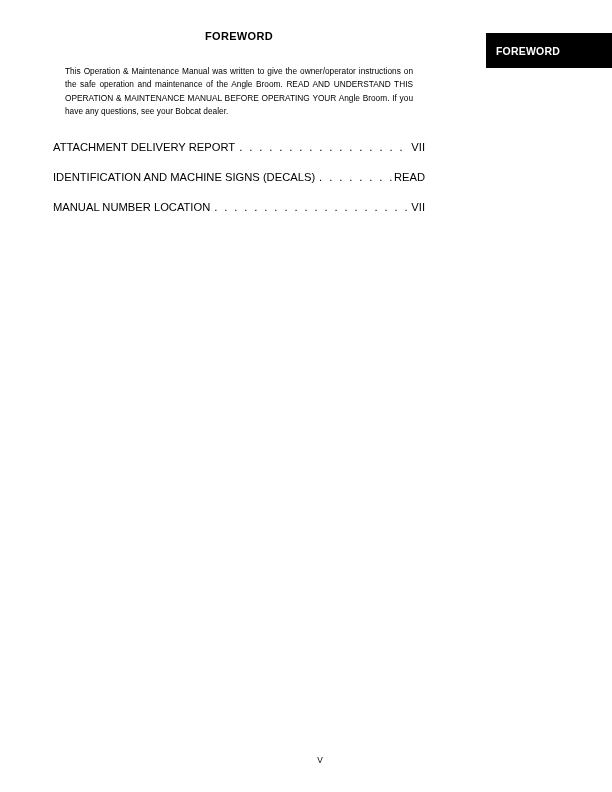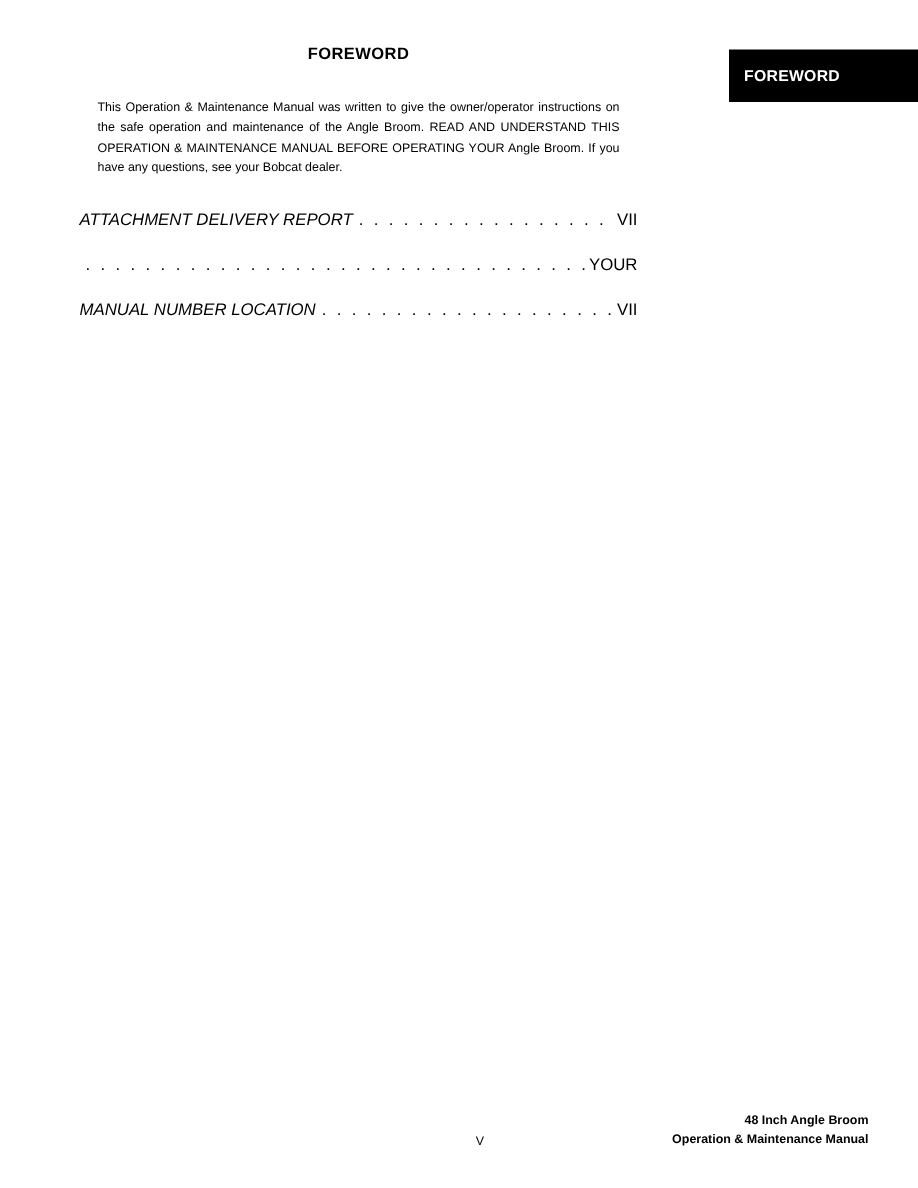--- a/index.html
+++ b/index.html
@@ -61,21 +61,20 @@
   }
   .toc-row {
     display: flex;
     align-items: baseline;
     font-size: 11.2px;
     margin-bottom: 18px;
     white-space: nowrap;
   }
   .toc-label {
     flex: 0 0 auto;
-    font-style: italic;
   }
   .toc-leader {
     flex: 1 1 auto;
     overflow: hidden;
     white-space: nowrap;
     font-size: 11.2px;
     letter-spacing: 1.9px;
     margin: 0 2px 0 4px;
     color: #000;
   }
@@ -122,35 +121,32 @@
 
     <div class="toc">
 
       <div class="toc-row">
         <span class="toc-label">ATTACHMENT DELIVERY REPORT</span>
         <span class="toc-leader">. . . . . . . . . . . . . . . . . . . . . . . . . . . . . . . . . . . . . . . . . . . . . . .</span>
         <span class="toc-page">VII</span>
       </div>
 
       <div class="toc-row">
+        <span class="toc-label">IDENTIFICATION AND MACHINE SIGNS (DECALS)</span>
         <span class="toc-leader">. . . . . . . . . . . . . . . . . . . . . . . . . . . . . . . . . . . . . . . . . . . . . . .</span>
-        <span class="toc-page">YOUR</span>
+        <span class="toc-page">READ</span>
       </div>
 
       <div class="toc-row">
         <span class="toc-label">MANUAL NUMBER LOCATION</span>
         <span class="toc-leader">. . . . . . . . . . . . . . . . . . . . . . . . . . . . . . . . . . . . . . . . . . . . . . .</span>
         <span class="toc-page">VII</span>
       </div>
 
     </div>
   </div>
 
-  <div class="footer-right">
-    <div>48 Inch Angle Broom</div>
-    <div>Operation &amp; Maintenance Manual</div>
-  </div>
 
   <div class="footer-center">
     <span>V</span>
   </div>
 
 </div>
 
 </body></html>

